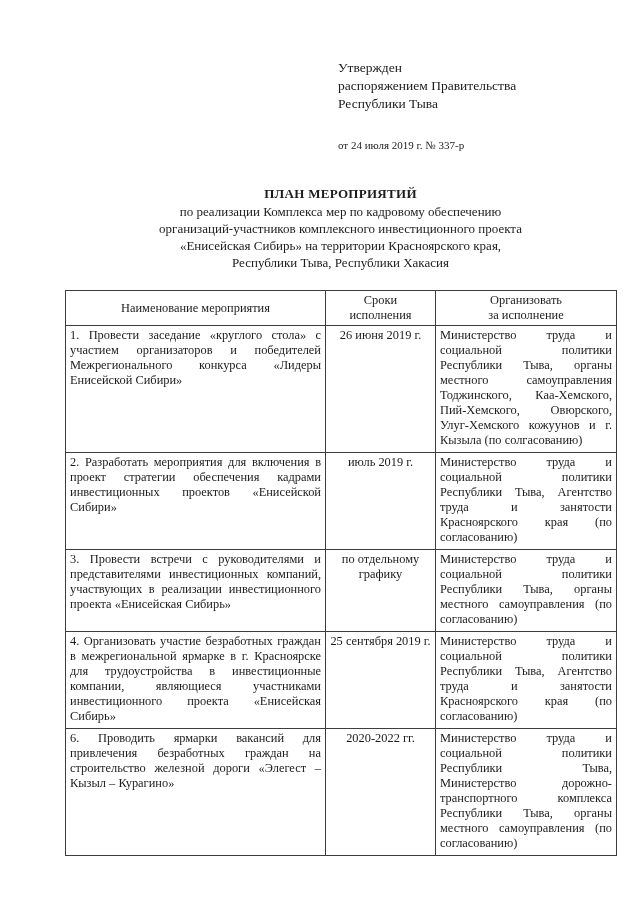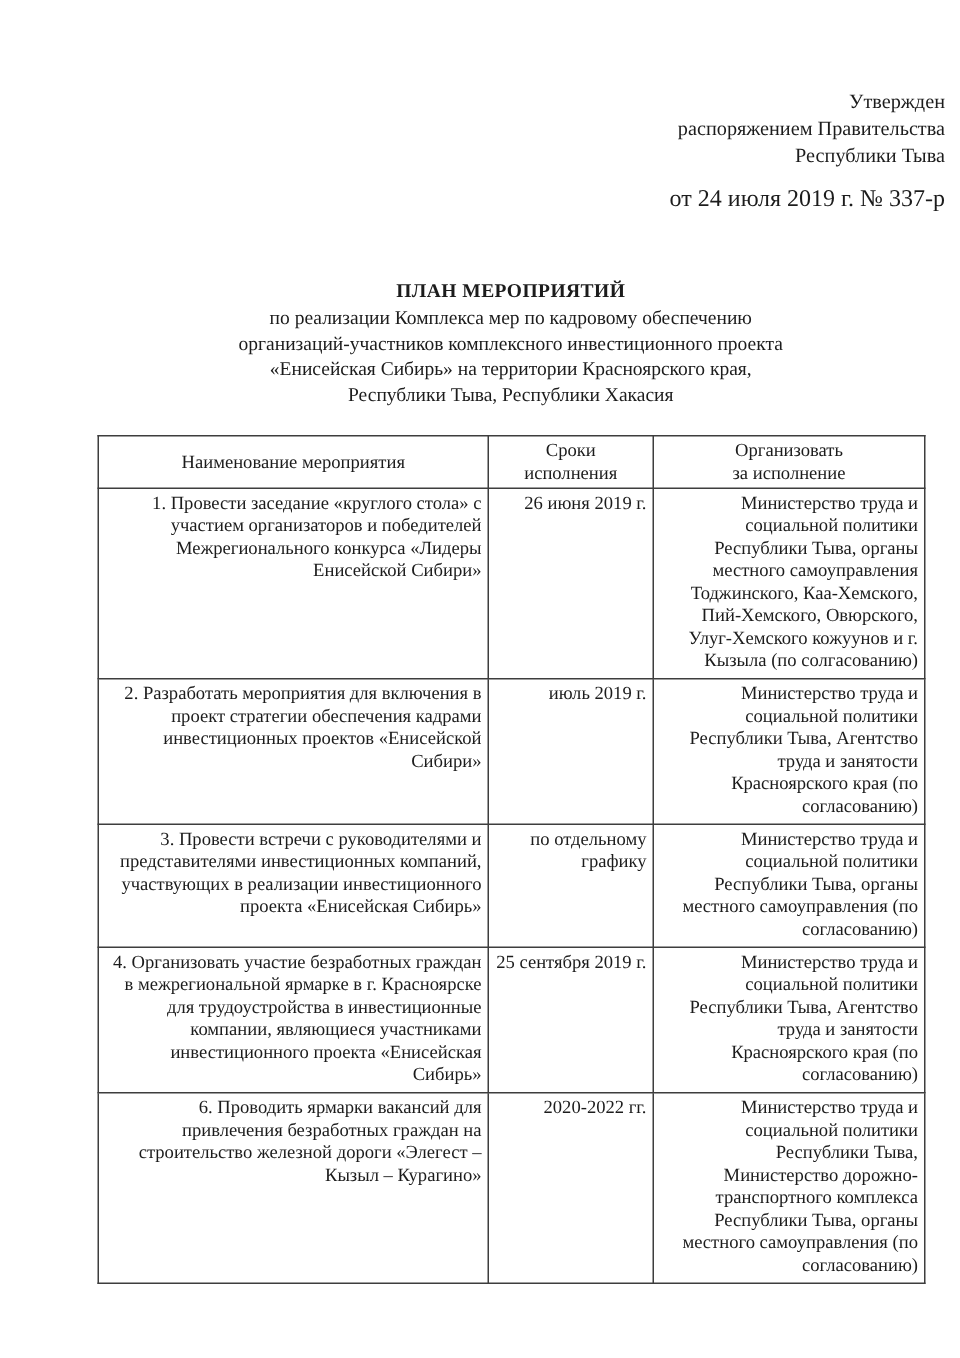--- a/index.html
+++ b/index.html
@@ -13,27 +13,27 @@
     overflow: hidden;
   }
   .preline { white-space: pre-line; }
 
   
   .approval {
     position: absolute;
     top: 59px;
     left: 338px;
     width: 292px;
-    text-align: right;
+    text-align: left;
     font-size: 13.5px;
     line-height: 18px;
   }
   .approval-date {
-    margin-top: 11px;
-    font-size: 16px;
+    margin-top: 23px;
+    font-size: 11px;
   }
 
   
   .content {
     position: absolute;
     top: 186px;
     left: 65px;
     width: 551px;
   }
   .doc-title {
@@ -62,21 +62,21 @@
     line-height: 15px;
     vertical-align: top;
   }
   table.plan th {
     font-weight: normal;
     text-align: center;
     vertical-align: middle;
     padding: 2px 4px;
     line-height: 15px;
   }
-  table.plan td { padding: 2px 4px 4px 4px; text-align: right; }
+  table.plan td { padding: 2px 4px 4px 4px; }
   td.c1 { text-align: justify; }
   td.c2 { text-align: center; }
   td.c3 { text-align: justify; }
 </style>
 </head>
 <body>
 
 <div class="page">
 
   <div class="approval">

